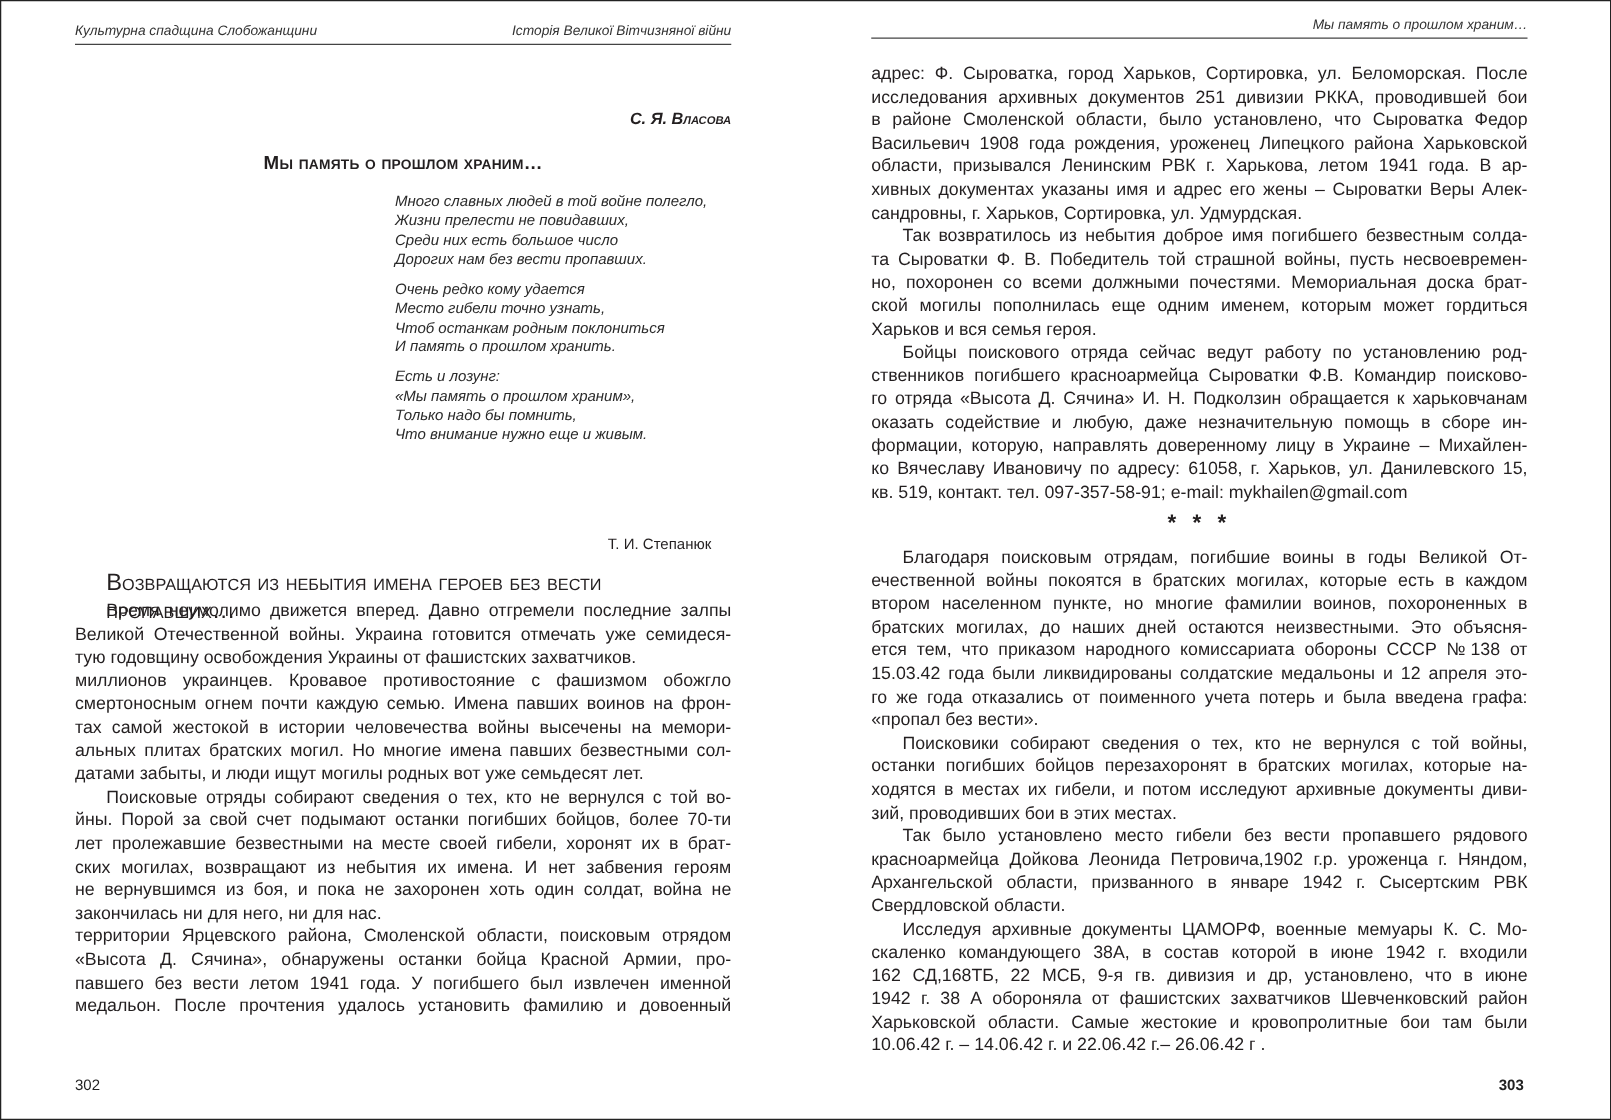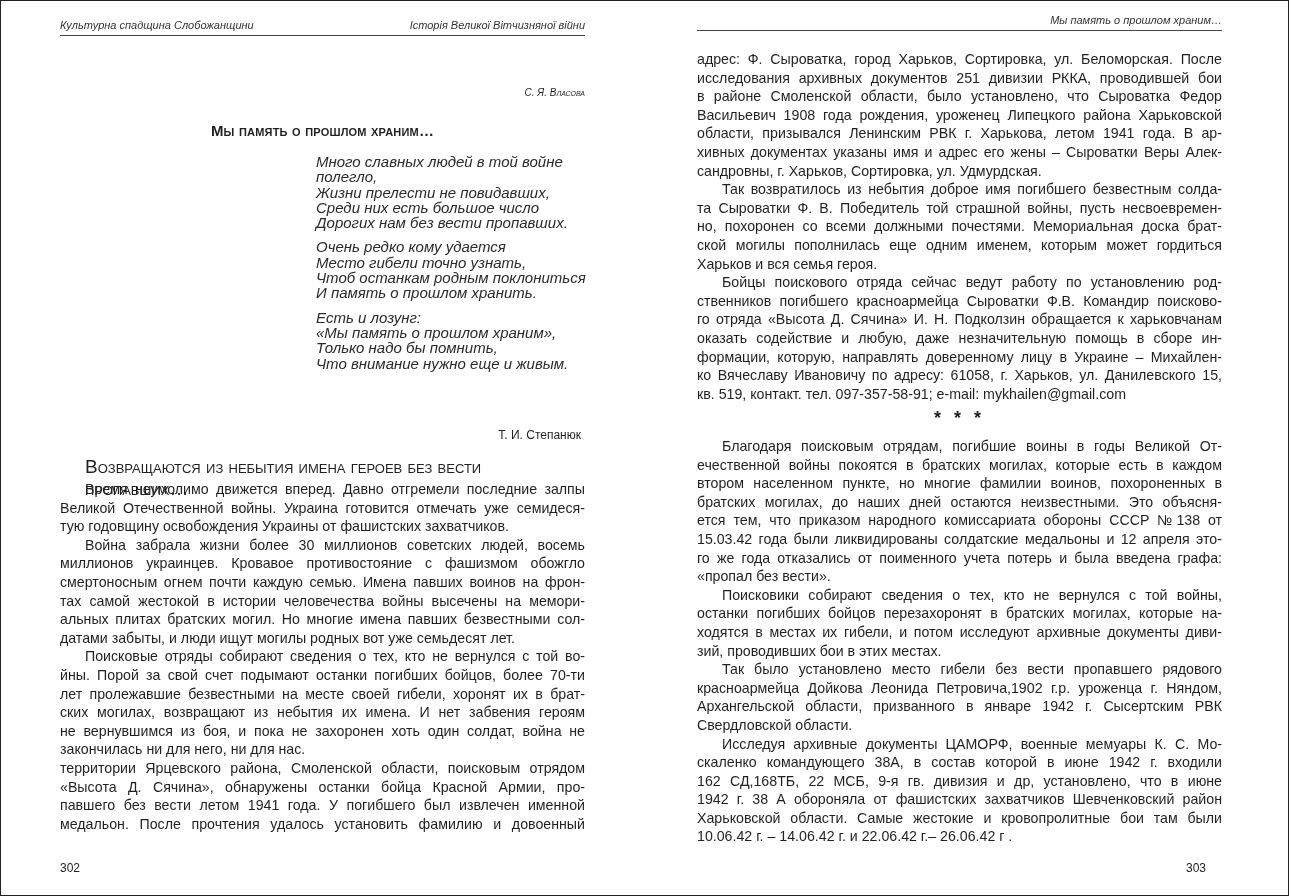--- a/index.html
+++ b/index.html
@@ -10,45 +10,45 @@
   .page { position: absolute; top: 0; height: 896px; }
   .page.left { left: 60px; width: 525px; }
   .page.right { left: 697px; width: 525px; }
 
   .running-head { position: absolute; top: 19px; left: 0; width: 525px;
                   font-style: italic; font-size: 11px; color: #333;
                   border-bottom: 1px solid #444; padding-bottom: 4px;
                   display: flex; justify-content: space-between; gap: 24px; }
   .right .running-head { justify-content: flex-end; top: 14px; }
 
-  .author { position: absolute; top: 87px; right: 0; font-weight: normal;
-            font-style: italic; font-size: 10px; font-variant: small-caps; }
+  .author { position: absolute; top: 87px; right: 0; font-weight: bold;
+            font-style: italic; font-size: 13px; font-variant: small-caps; }
   .title { position: absolute; top: 122px; left: 0; width: 525px; text-align: center;
            font-weight: bold; font-size: 15px; font-variant: small-caps; letter-spacing: 0.2px; }
 
   .poem { position: absolute; left: 256px; top: 154px; width: 270px;
-          font-style: italic; font-size: 15px; line-height: 15.3px; color: #2a2a2a; }
+          font-style: italic; font-size: 12px; line-height: 15.3px; color: #2a2a2a; }
   .stanza { margin-bottom: 9px; }
-  .poem-sig { position: absolute; right: 4px; top: 428px; font-size: 12px; }
+  .poem-sig { position: absolute; right: 16px; top: 428px; font-size: 12px; }
 
   .subhead { position: absolute; top: 456px; left: 25px; font-weight: normal; font-size: 19px;
              font-variant: small-caps; }
 
   .body { position: absolute; left: 0; width: 525px; font-size: 14.2px; line-height: 18.6px; }
   .body .ln { display: block; text-align: justify; text-align-last: justify; white-space: nowrap;
               height: 18.6px; overflow: hidden; }
   .body .ln.last { text-align-last: left; }
   .body .ln.ind { text-indent: 25px; }
 
   .stars { position: absolute; top: 408px; left: 0; width: 525px; text-align: center;
            font-weight: bold; font-size: 18px; letter-spacing: 4px; }
 
   .folio { position: absolute; top: 861px; font-size: 12px; color: #222; }
   .left .folio { left: 0; }
-  .right .folio { right: 16px; }
+  .right .folio { right: 3px; font-weight: bold; }
 </style>
 </head>
 <body>
 
 <div class="frame"></div>
 
 <div class="page left">
   <div class="running-head">
     <span>Культурна спадщина Слобожанщини</span>
     <span>Історія Великої Вітчизняної війни</span>
@@ -77,21 +77,20 @@
     </div>
   </div>
   <div class="poem-sig">Т. И. Степанюк</div>
 
   <div class="subhead">Возвращаются из небытия имена героев без вести пропавших…</div>
 
   <div class="body" id="left-body" style="top:480px;">
       <span class="ln ind">Время неумолимо движется вперед. Давно отгремели последние залпы</span>
       <span class="ln">Великой Отечественной войны. Украина готовится отмечать уже семидеся-</span>
       <span class="ln last">тую годовщину освобождения Украины от фашистских захватчиков.</span>
-      <span class="ln ind">Война забрала жизни более 30 миллионов советских людей, восемь</span>
       <span class="ln">миллионов украинцев. Кровавое противостояние с фашизмом обожгло</span>
       <span class="ln">смертоносным огнем почти каждую семью. Имена павших воинов на фрон-</span>
       <span class="ln">тах самой жестокой в истории человечества войны высечены на мемори-</span>
       <span class="ln">альных плитах братских могил. Но многие имена павших безвестными сол-</span>
       <span class="ln last">датами забыты, и люди ищут могилы родных вот уже семьдесят лет.</span>
       <span class="ln ind">Поисковые отряды собирают сведения о тех, кто не вернулся с той во-</span>
       <span class="ln">йны. Порой за свой счет подымают останки погибших бойцов, более 70-ти</span>
       <span class="ln">лет пролежавшие безвестными на месте своей гибели, хоронят их в брат-</span>
       <span class="ln">ских могилах, возвращают из небытия их имена. И нет забвения героям</span>
       <span class="ln">не вернувшимся из боя, и пока не захоронен хоть один солдат, война не</span>

